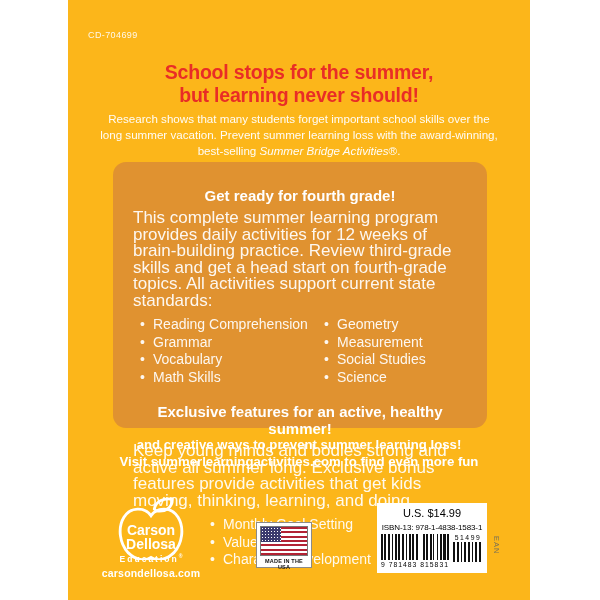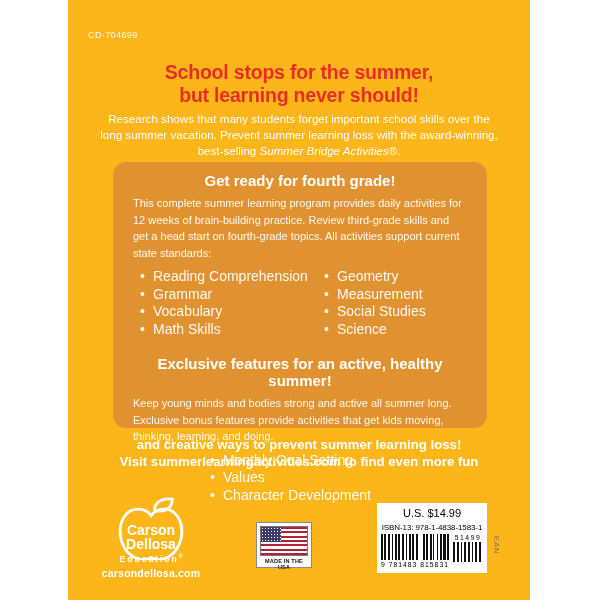--- a/index.html
+++ b/index.html
@@ -22,22 +22,22 @@
     color:var(--headline-red);font-weight:bold;font-size:19.5px;line-height:23px;
     letter-spacing:-.2px;}
 
   .intro{position:absolute;left:0;top:111px;width:100%;text-align:center;
     color:rgba(255,255,255,.96);font-size:11.6px;line-height:15.8px;}
   .intro .it{font-style:italic;}
 
   .panel{position:absolute;left:45px;top:162px;width:374px;height:266px;
     background:var(--panel-orange);border-radius:13px;padding:10px 20px 0;
     color:#fff;}
-  .panel h2{font-size:15px;font-weight:bold;text-align:center;margin-top:0;}
-  .panel .body{margin-top:6px;font-size:11px;line-height:16.5px;
+  .panel h2{font-size:15px;font-weight:bold;text-align:center;margin-top:15px;}
+  .panel .body{margin-top:6px;font-size:17px;line-height:16.5px;
     color:rgba(255,255,255,.93);}
   .bullets{display:flex;justify-content:center;margin-top:9px;}
   .bullets ul{list-style:none;font-size:14px;color:rgba(255,255,255,.93);}
   .bullets ul.col1{width:184px;}
   .bullets ul.col2{width:140px;}
   .bullets li{position:relative;padding-left:15px;margin-bottom:5px;line-height:12.5px;}
   .bullets li::before{content:"\2022";position:absolute;left:2px;top:0;}
   .panel .sec2{margin-top:15px;}
 
   .cta{position:absolute;left:0;top:436px;width:100%;text-align:center;

